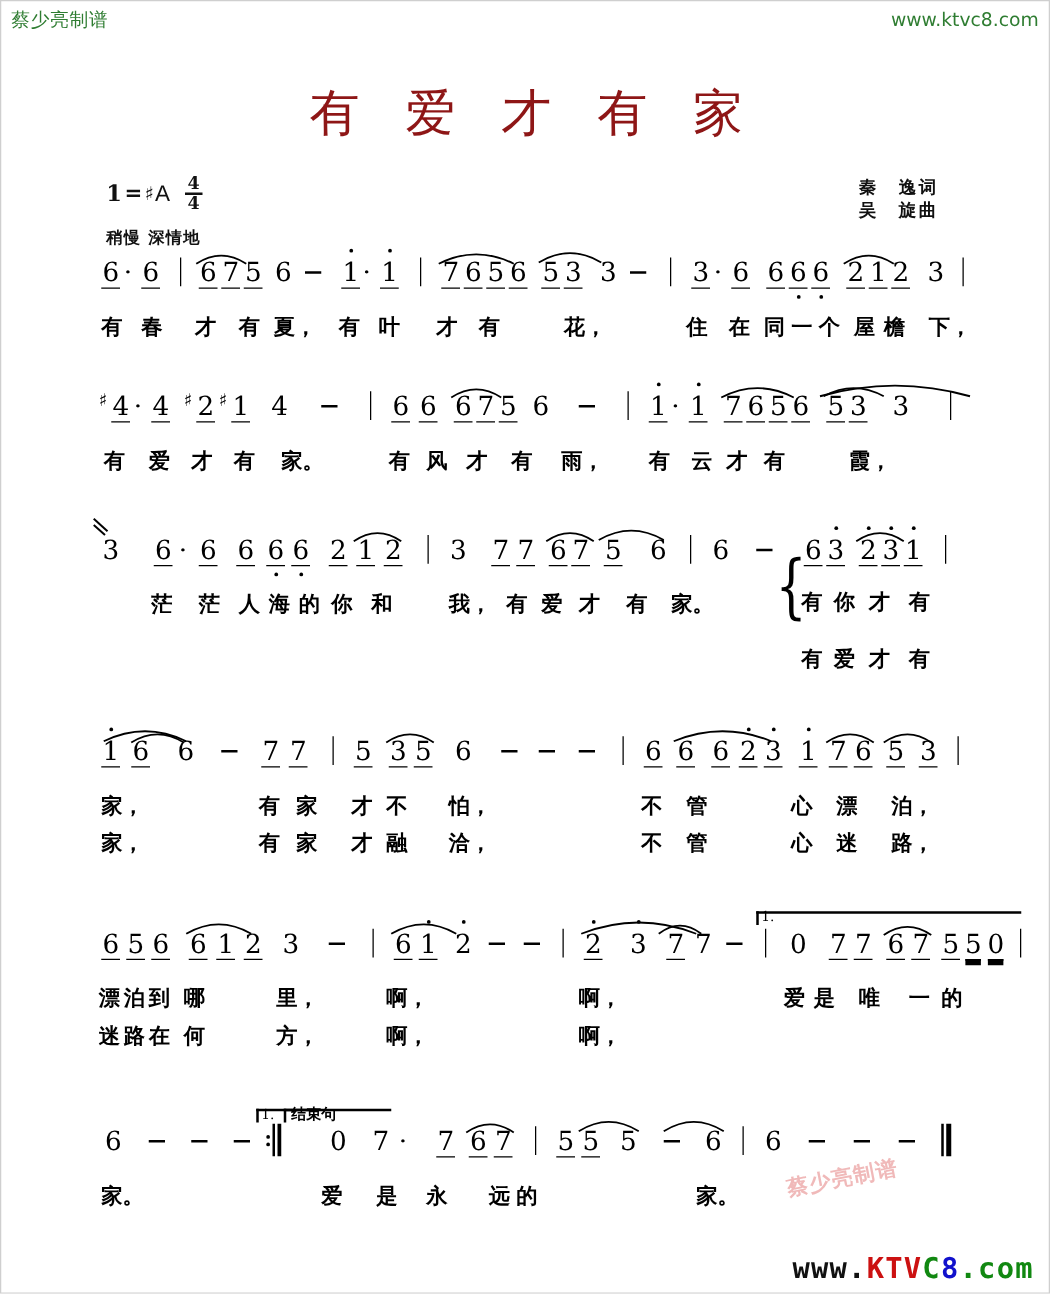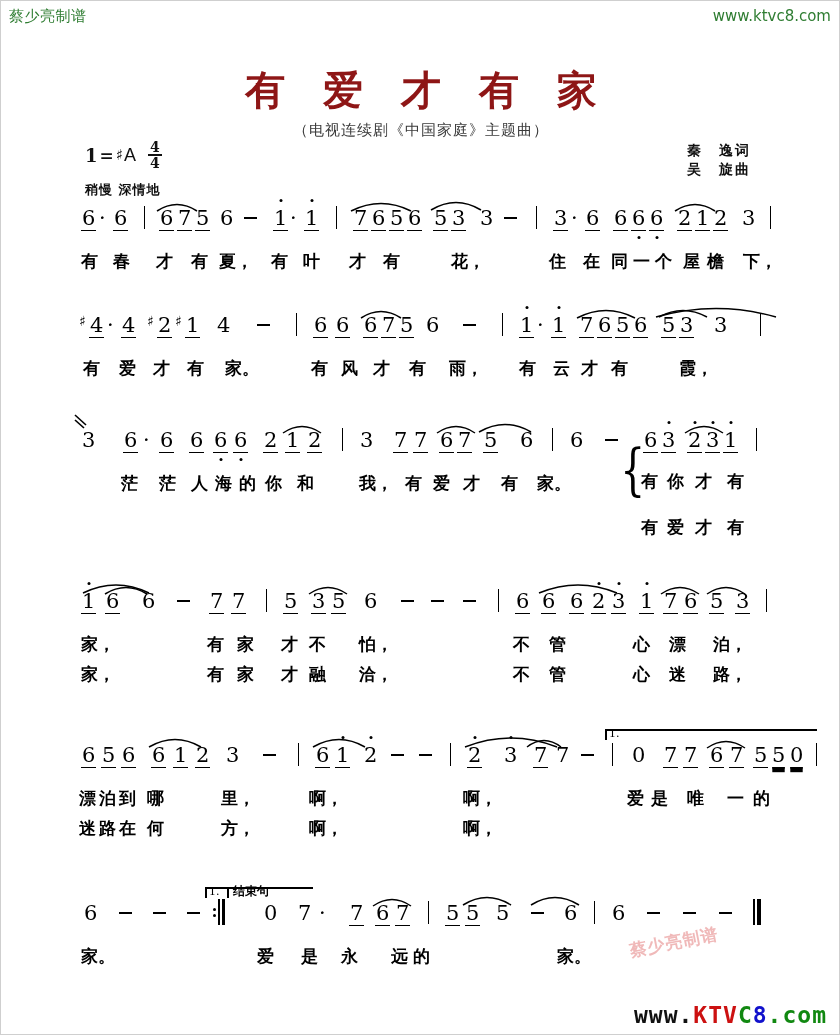--- a/index.html
+++ b/index.html
@@ -27,21 +27,21 @@
     position:absolute;right:10px;top:0;
     color:#2f7d32;font-size:15px;
     font-family:"DejaVu Sans",sans-serif;
   }
 
   
   .title{
     position:absolute;top:62px;left:0;width:840px;
     text-align:center;
     color:#8e1616;
-    font-size:40px;font-weight:bold;
+    font-size:40px;font-weight:normal;
     letter-spacing:12px;
     font-family:"DejaVu Sans",sans-serif;
     text-indent:12px;
   }
   .subtitle{
     position:absolute;top:120px;left:0;width:840px;
     text-align:center;color:#3a3a3a;font-size:15px;
     letter-spacing:1px;
     font-family:"DejaVu Sans",sans-serif;
   }
@@ -168,21 +168,20 @@
 <body>
 
 <div class="page">
 
   <div class="topbar">
     <div class="site-left">蔡少亮制谱</div>
     <div class="site-right">www.ktvc8.com</div>
   </div>
 
   <div class="title">有 爱 才 有 家</div>
-  <div class="subtitle">（电视连续剧《中国家庭》主题曲）</div>
 
   <div class="keysig">
     <span>1</span>
     <span class="eq">=</span>
     <span class="sharp">♯</span>
     <span class="letter">A</span>
     <span class="meter">
       <span class="num">4</span>
       <span class="den">4</span>
     </span>

